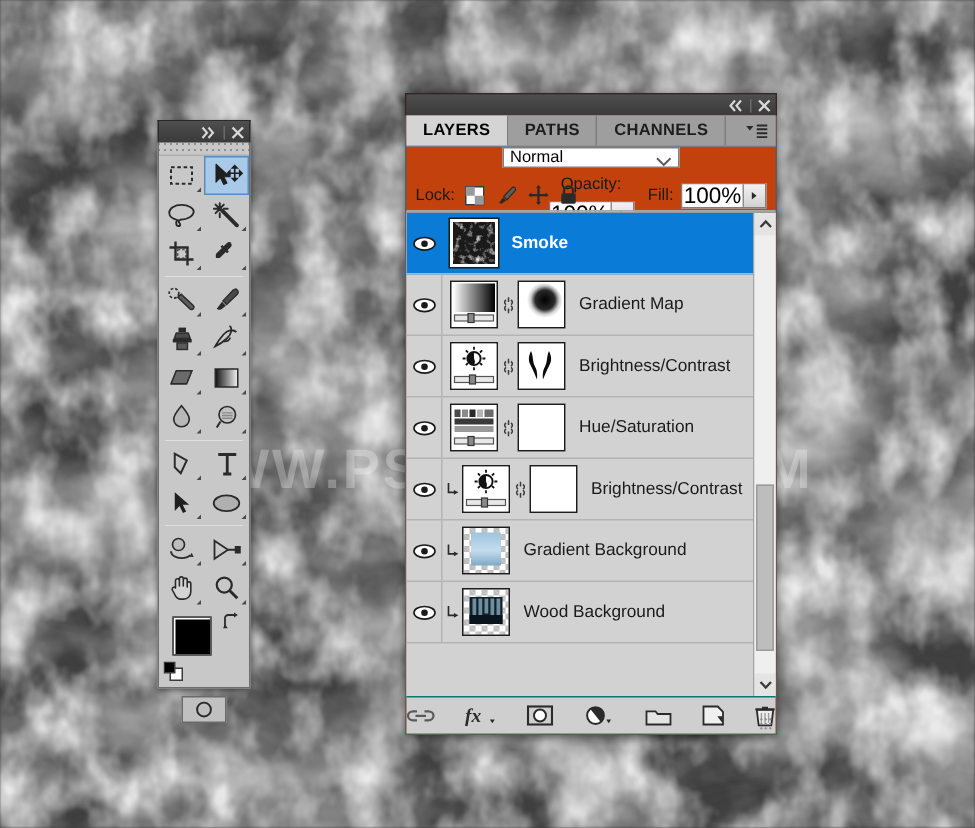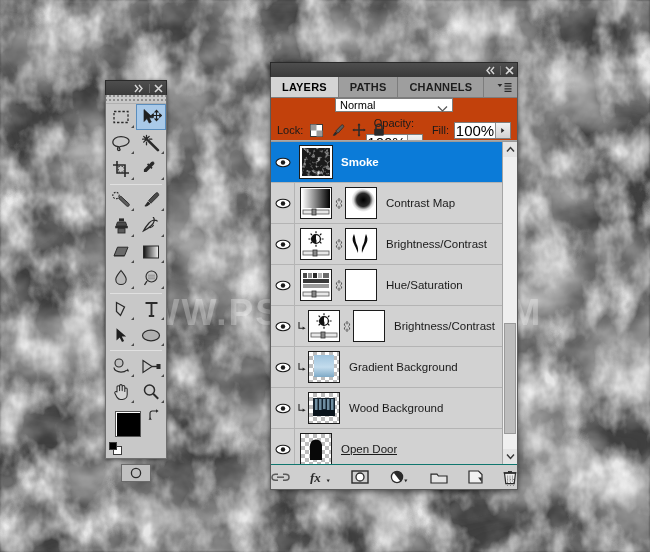--- a/index.html
+++ b/index.html
@@ -709,21 +709,21 @@
                   <stop offset="0" stop-color="#000"></stop>
                   <stop offset="55%" stop-color="#2a2a2a"></stop>
                   <stop offset="80%" stop-color="#cfcfcf"></stop>
                   <stop offset="100%" stop-color="#fff"></stop>
                 </radialGradient>
               </defs>
             <rect width="30" height="30" fill="#fff"></rect>
               <ellipse cx="16" cy="14" rx="13" ry="13" fill="url(#mk1)"></ellipse>
           </svg>
         </div>
-        <div class="layer-name">Contrast Map</div>
+        <div class="layer-name">Gradient Map</div>
       </div>
 
       <div class="layer-row">
         <div class="eye-cell">
           <svg width="16" height="11" viewBox="0 0 16 11">
               <ellipse cx="8" cy="5.5" rx="7" ry="4.2" fill="#fff" stroke="#1a1a1a" stroke-width="1.1"></ellipse>
               <circle cx="8" cy="5.5" r="2.2" fill="#1a1a1a"></circle>
             </svg>
         </div>
         <div class="row-pad"></div>
@@ -879,35 +879,20 @@
                 <rect x="14" y="6" width="2.5" height="10"></rect>
                 <rect x="18" y="6" width="2.5" height="12"></rect>
                 <rect x="22" y="6" width="2.5" height="11"></rect>
               </g>
             <rect x="4" y="17" width="22" height="6" fill="#0a141c"></rect>
           </svg>
         </div>
         <div class="layer-name">Wood Background</div>
       </div>
 
-      <div class="layer-row">
-        <div class="eye-cell">
-          <svg width="16" height="11" viewBox="0 0 16 11">
-              <ellipse cx="8" cy="5.5" rx="7" ry="4.2" fill="#fff" stroke="#1a1a1a" stroke-width="1.1"></ellipse>
-              <circle cx="8" cy="5.5" r="2.2" fill="#1a1a1a"></circle>
-            </svg>
-        </div>
-        <div class="row-pad"></div>
-        <div class="thumb checker">
-          <svg width="30" height="30" viewBox="0 0 30 30">
-            <path d="M9 26V12c0-3.6 2.7-6.4 6-6.4s6 2.8 6 6.4v14z" fill="#080808"></path>
-          </svg>
-        </div>
-        <div class="layer-name underline">Open Door</div>
-      </div>
 
     </div>
 
     <div class="vscroll">
       <div class="vs-arrow">
         <svg width="9" height="7" viewBox="0 0 9 7">
             <path d="M1 5.4L4.5 1.6 8 5.4" fill="none" stroke="#3a3a3a" stroke-width="1.5"></path>
           </svg>
       </div>
       <div class="vs-track">

